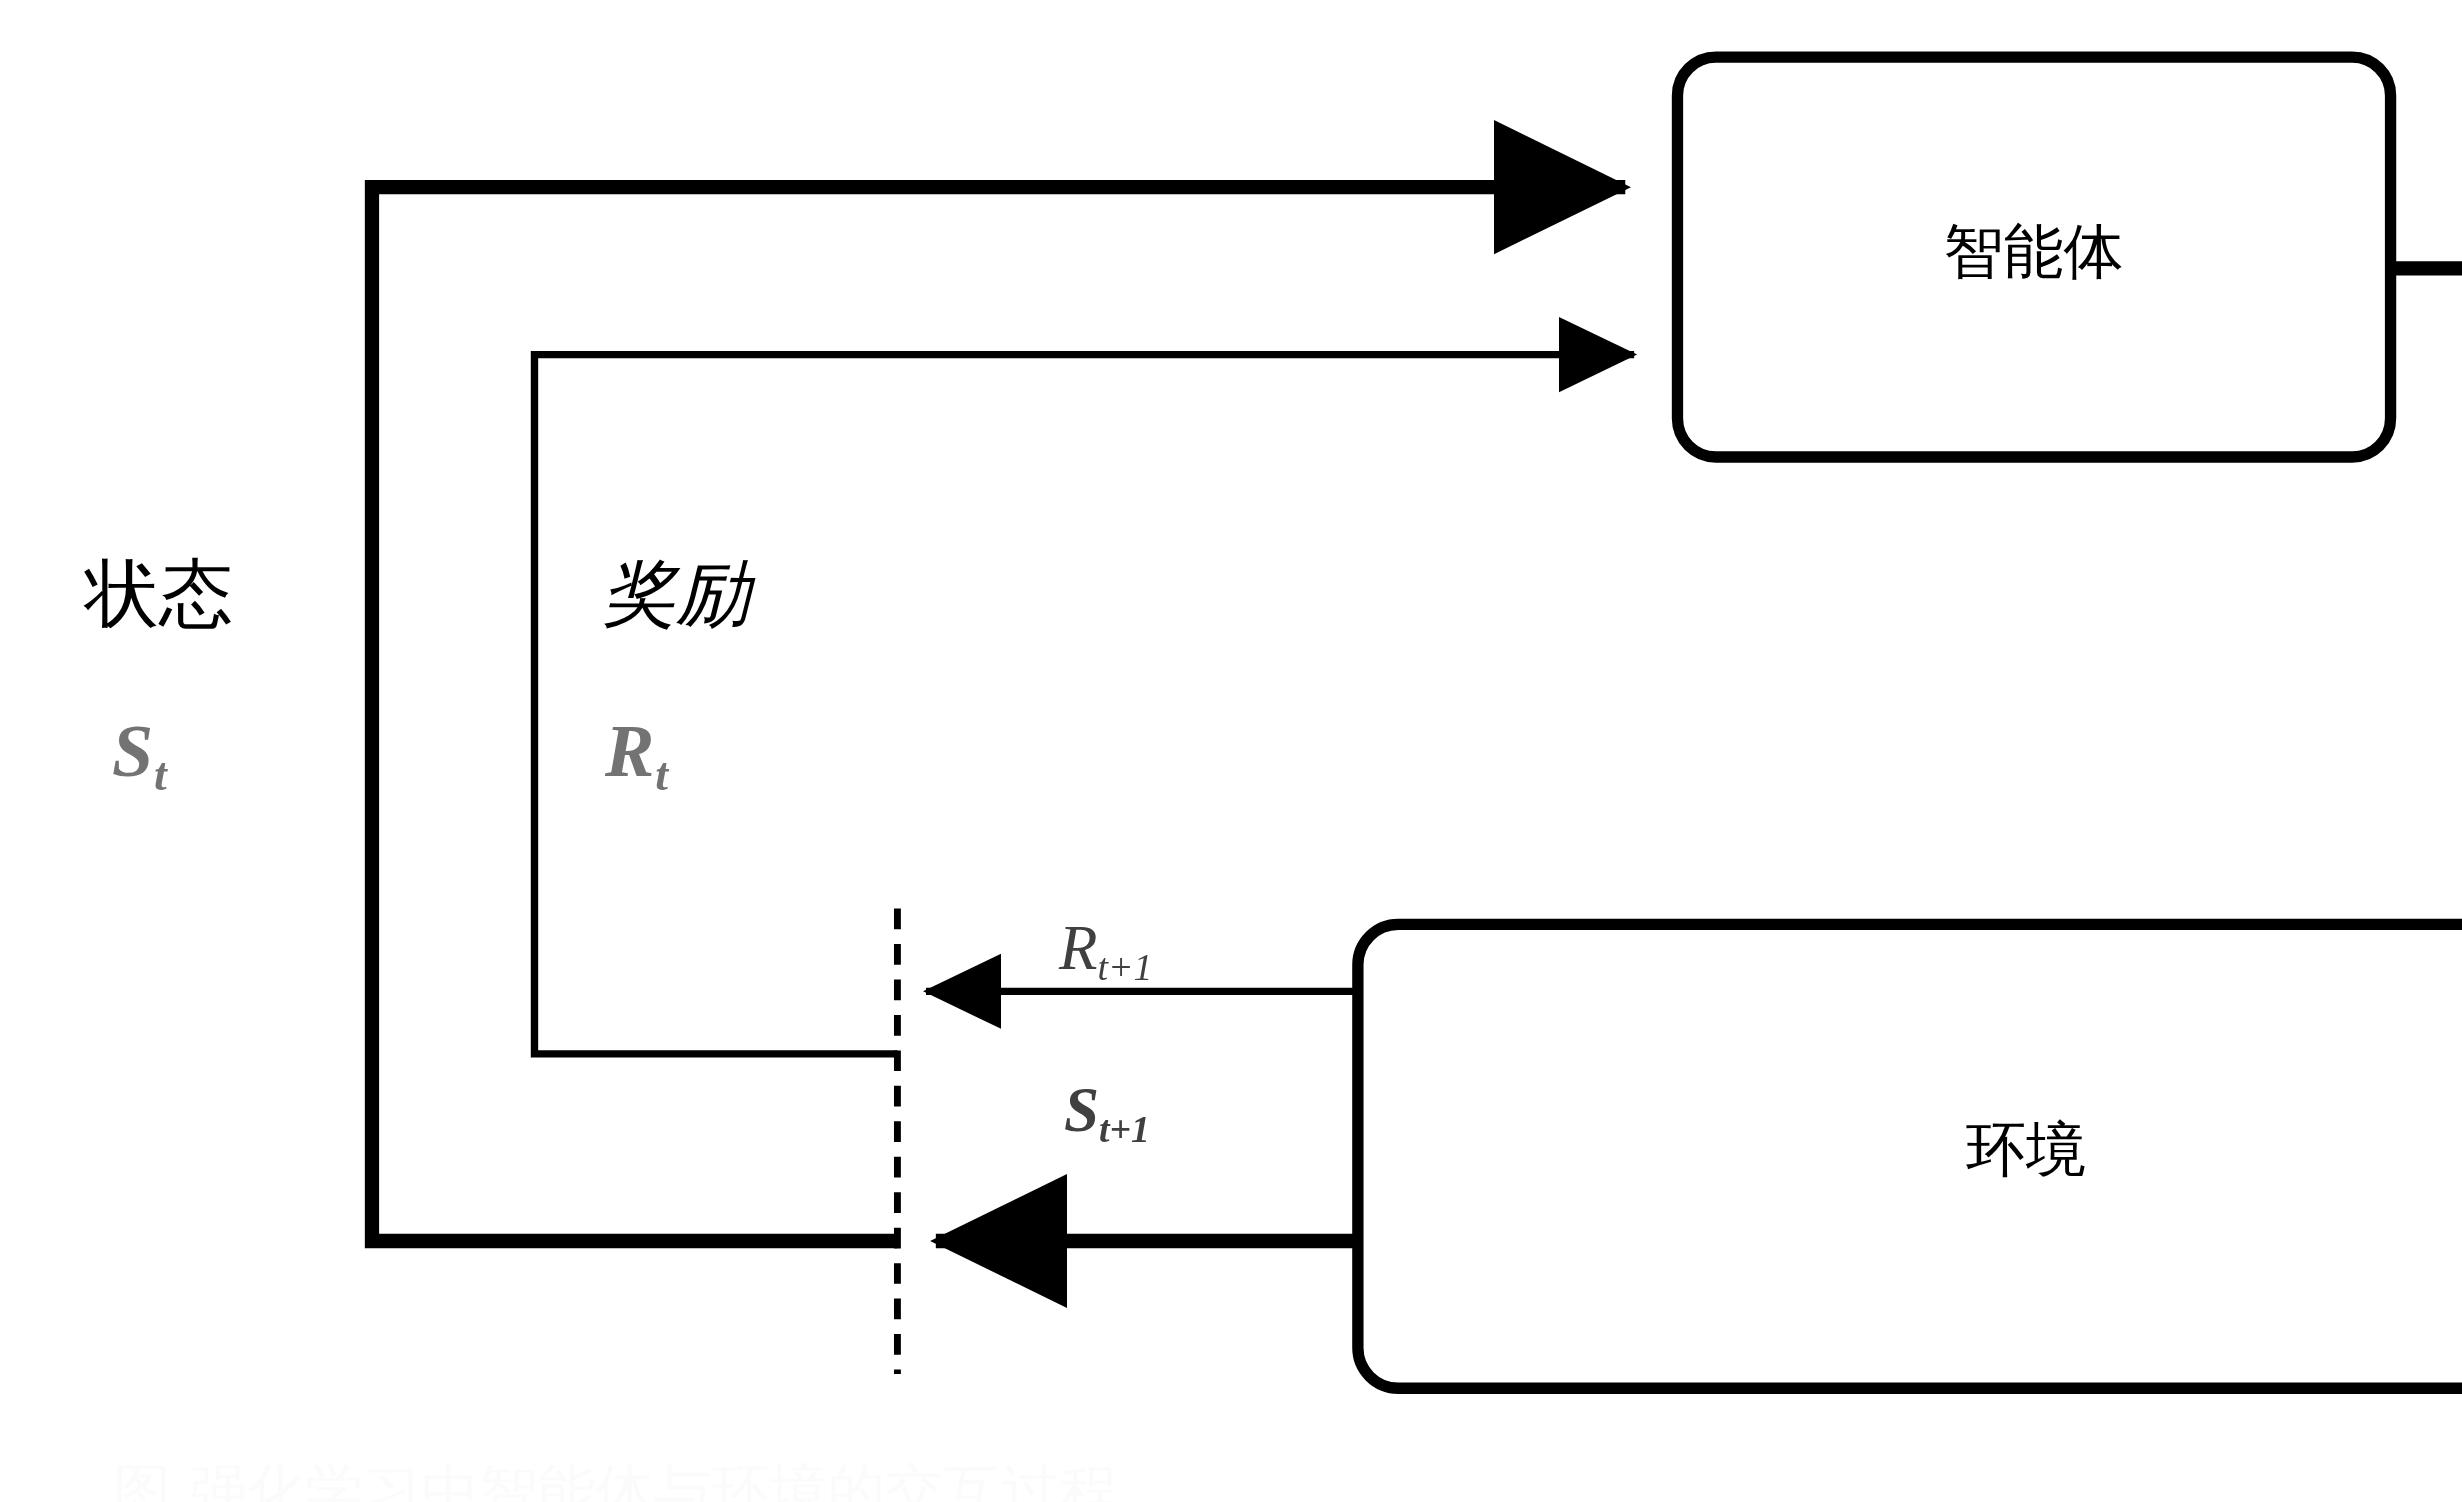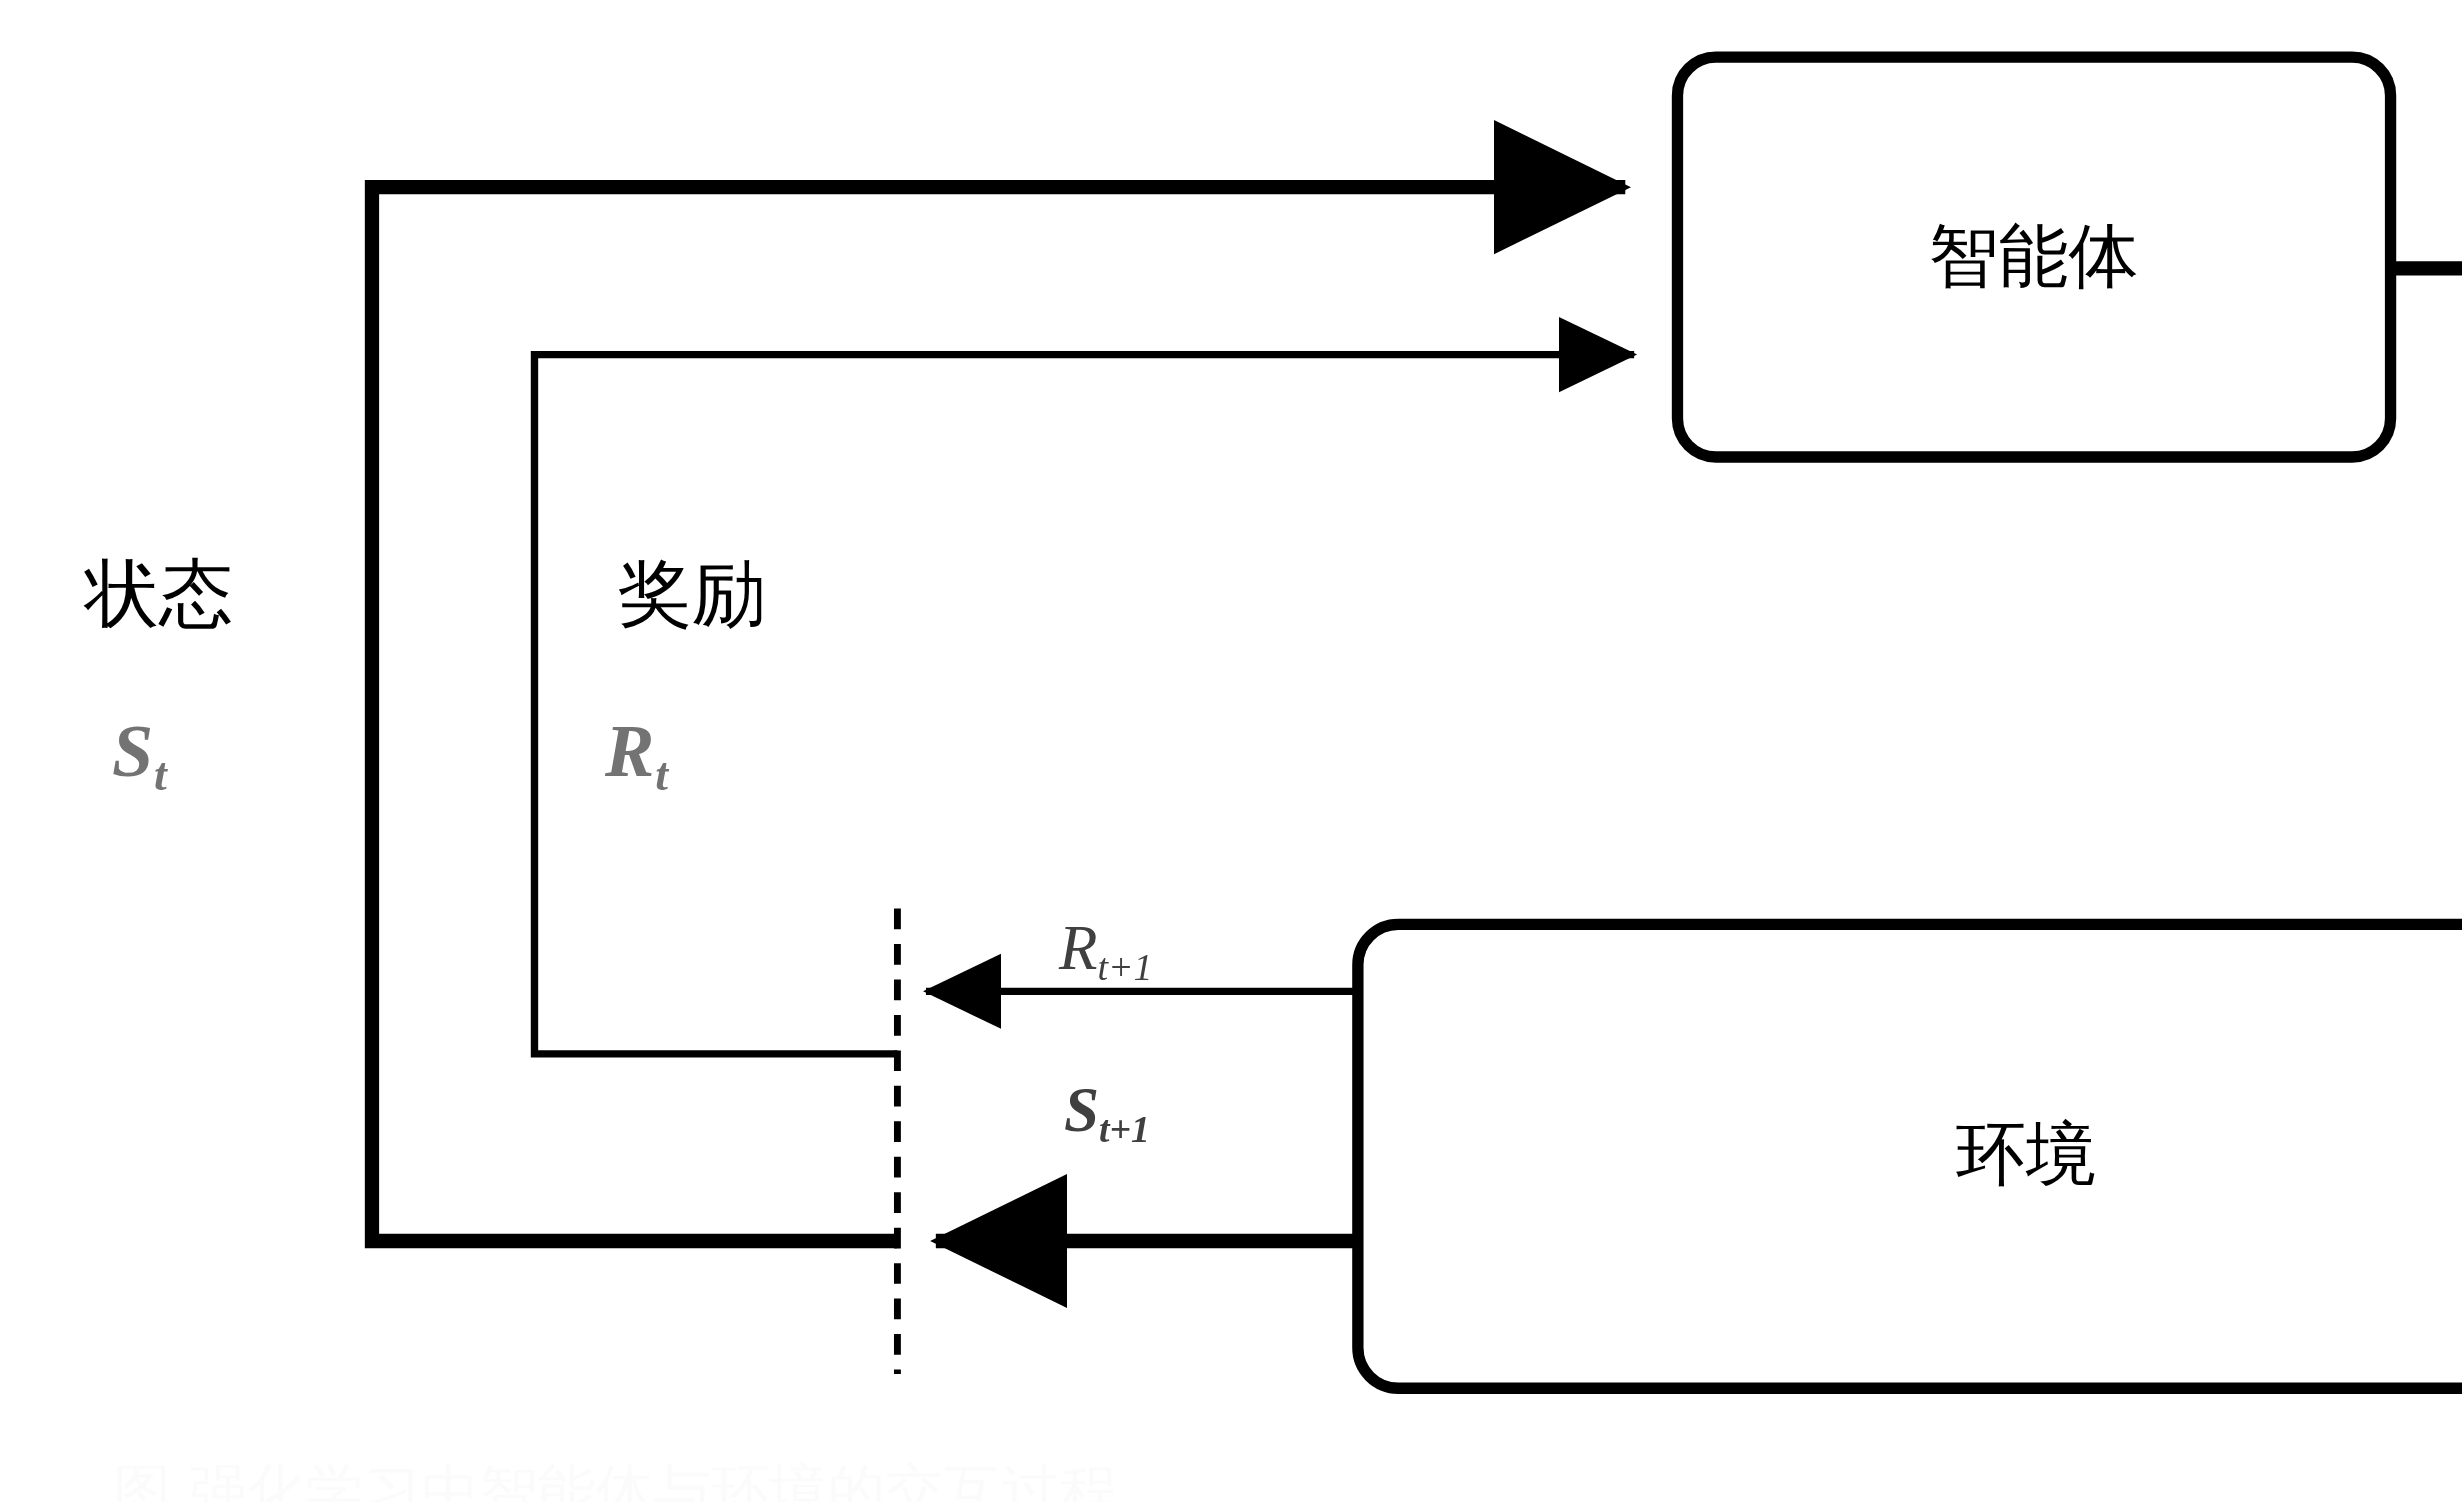--- a/index.html
+++ b/index.html
@@ -25,21 +25,21 @@
     left: 0;
     top: 0;
     width: 3940px;
     height: 1502px;
   }
 
   
   .node-label {
     position: absolute;
     font-family: "DejaVu Serif", "Liberation Serif", serif;
-    font-size: 70px;
+    font-size: 60px;
     line-height: 1;
     color: #000000;
     white-space: nowrap;
     text-align: center;
     user-select: none;
   }
   .cn-label {
     position: absolute;
     font-family: "DejaVu Serif", "Liberation Serif", serif;
     font-size: 74px;
@@ -145,21 +145,21 @@
 
   <div class="node-label" style="left:1677px; top:221px; width:713px;">智能体</div>
 
   <div class="node-label" style="left:1358px; top:1119px; width:1336px;">环境</div>
 
   <div class="cn-label" style="left:85px; top:556px;">状态</div>
   <div class="math-label" style="left:112px; top:714px;">
     <span>S</span><span class="sub">t</span>
   </div>
 
-  <div class="cn-label" style="left:618px; top:556px;">奖励</div>
+  <div class="cn-label" style="left:602px; top:556px;font-style:italic;">奖励</div>
   <div class="math-label" style="left:605px; top:714px;font-family:Liberation Serif, serif;">
     <span>R</span><span class="sub">t</span>
   </div>
 
   <div class="math-small" style="left:1059px; top:917px;">
     <span>R</span><span class="sub">t+1</span>
   </div>
 
   <div class="math-small" style="left:1064px; top:1079px;font-weight:bold;">
     <span>S</span><span class="sub">t+1</span>

